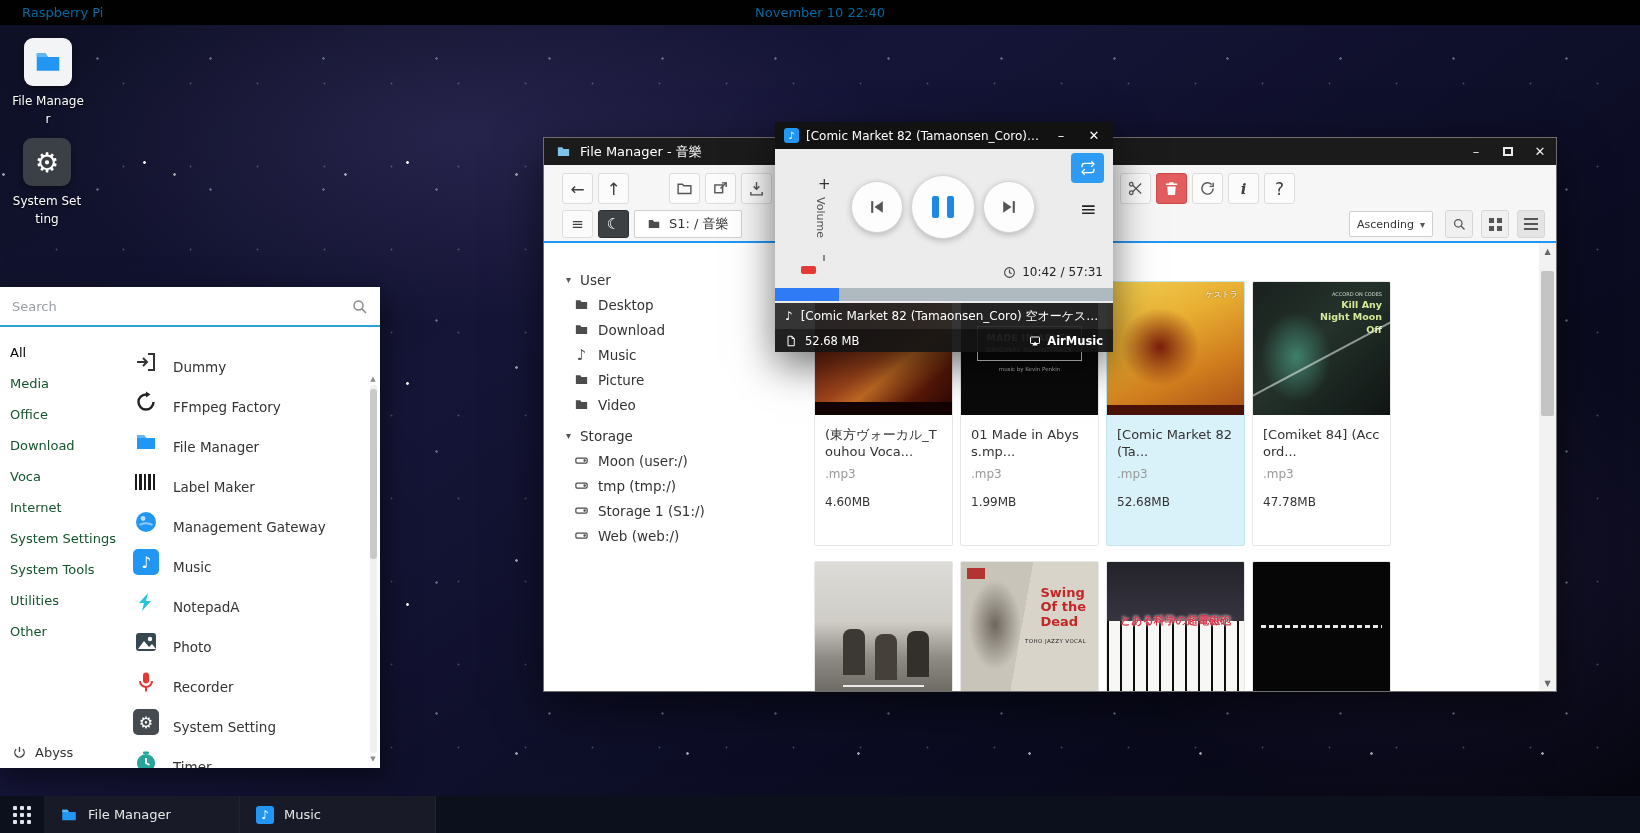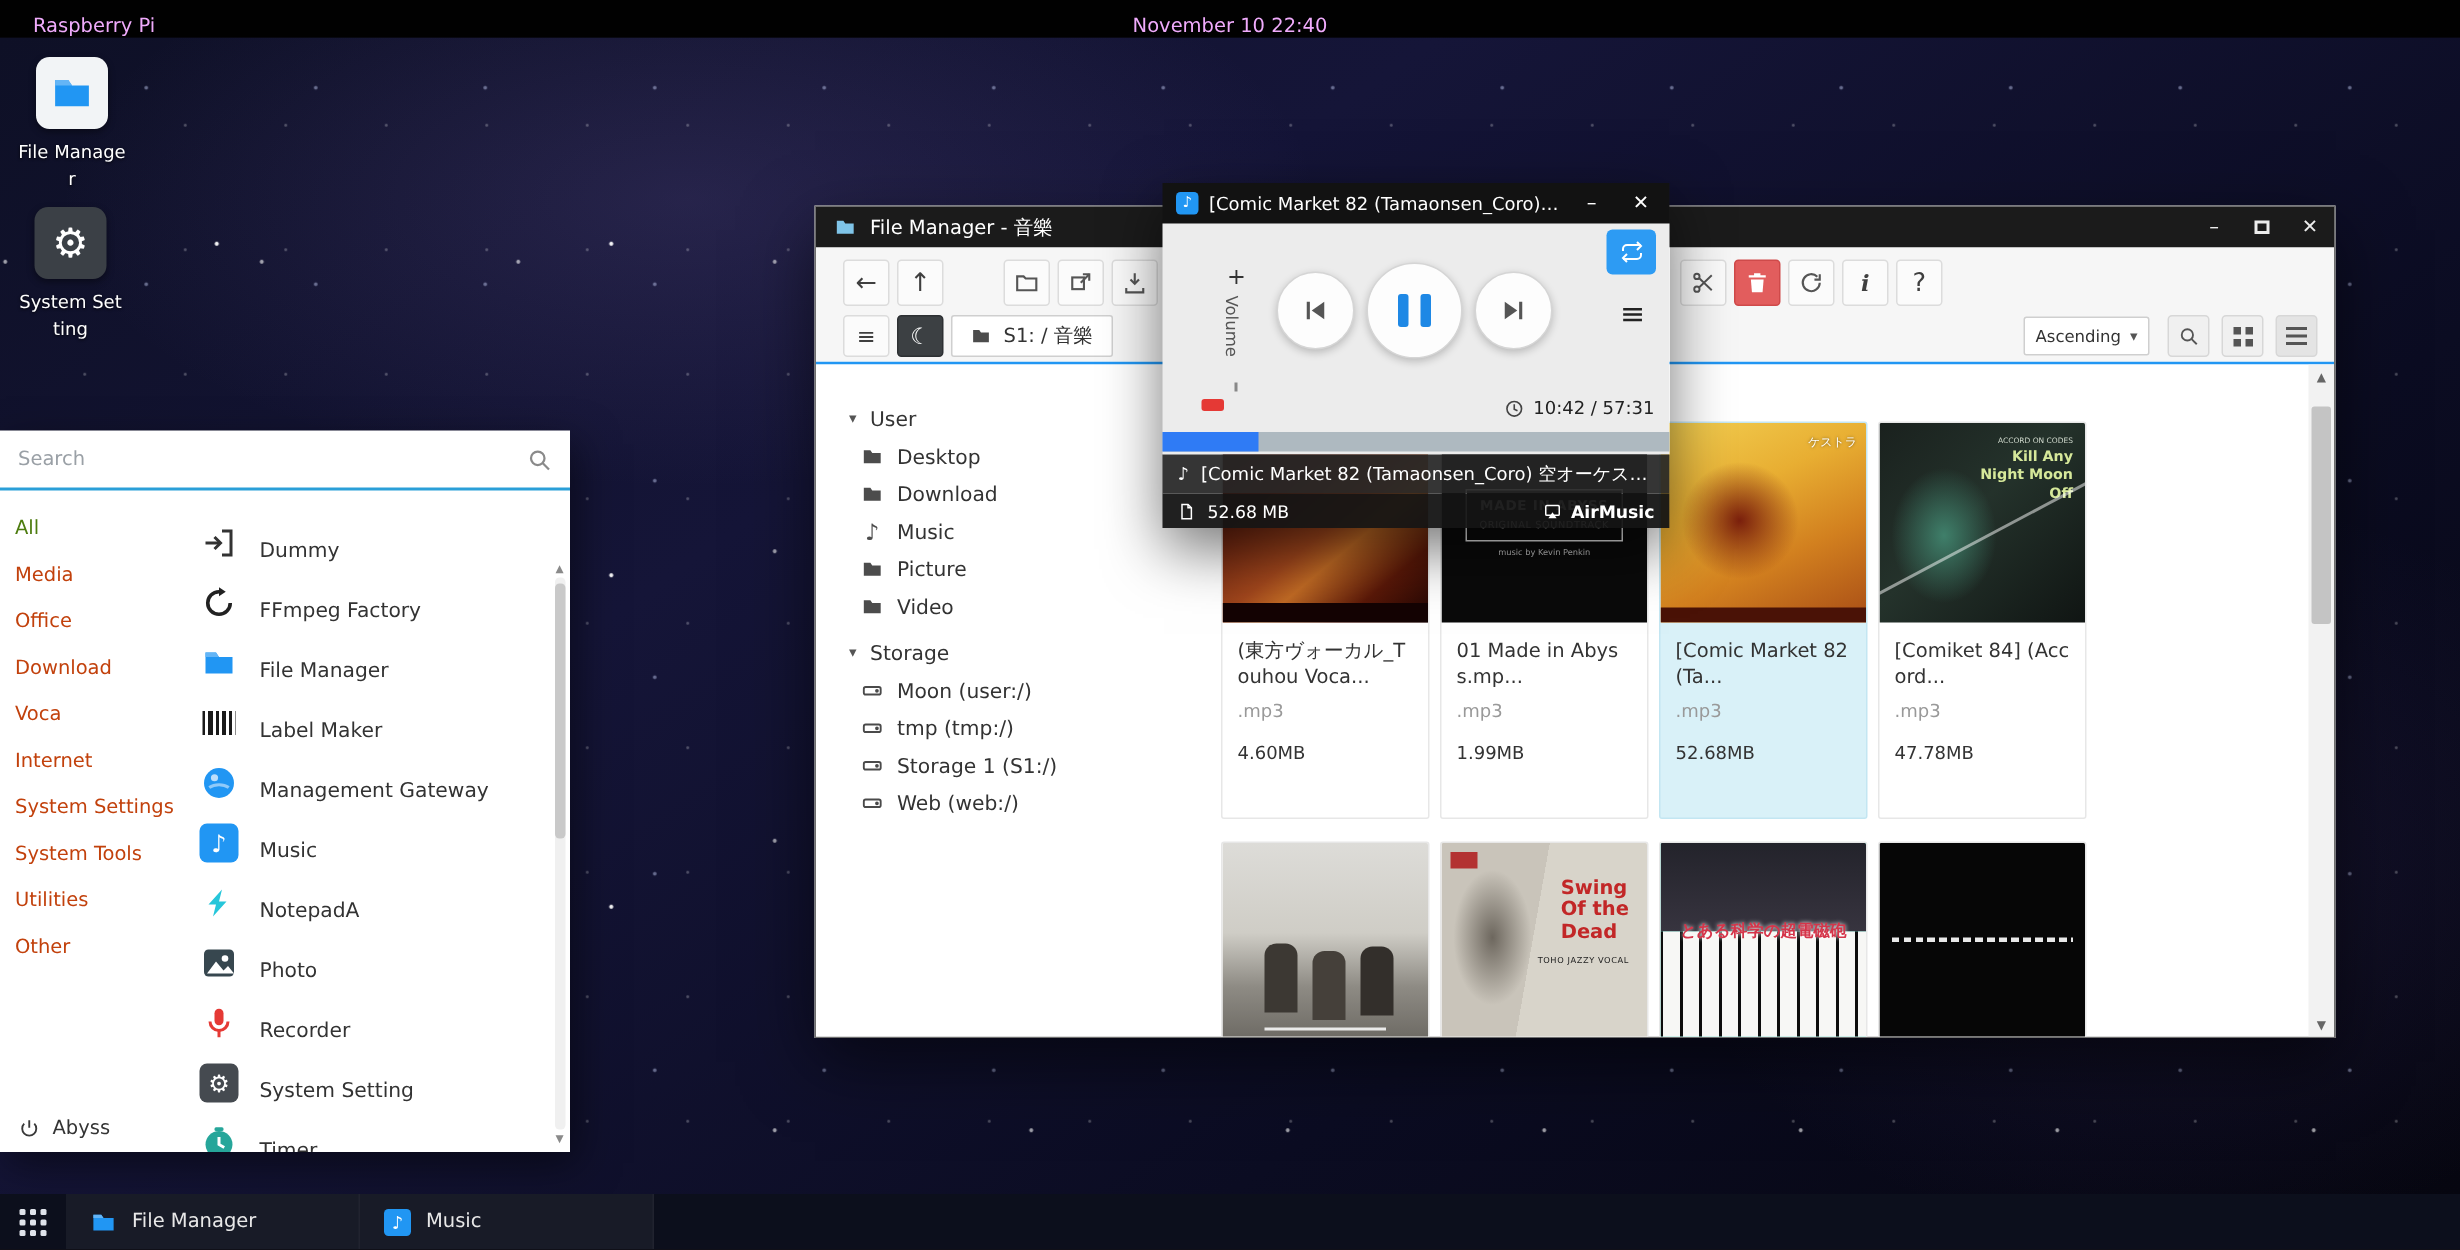--- a/index.html
+++ b/index.html
@@ -1,20 +1,20 @@
 <!DOCTYPE html>
 <html><head>
 <meta charset="utf-8">
 <style>
   * { margin:0; padding:0; box-sizing:border-box; }
   body { background:#222; font-family:"DejaVu Sans","Liberation Sans",sans-serif; }
   .screen { position:relative; width:1640px; height:833px; overflow:hidden; background:#0a0a14; }
 
   
-  .topbar { position:absolute; top:0; left:0; right:0; height:25px; background:#010101; color:#f0abfc; font-size:13px; z-index:40; display:flex; align-items:flex-end; }
+  .topbar { position:absolute; top:0; left:0; right:0; height:25px; background:#010101; color:#0369a1; font-size:13px; z-index:40; display:flex; align-items:center; }
   .tb-name { margin-left:22px; }
   .tb-clock { position:absolute; left:50%; transform:translateX(-50%); }
 
   
   .desktop { position:absolute; left:0; top:25px; right:0; bottom:37px; z-index:0;
     background:
       radial-gradient(ellipse 700px 320px at 28% 14%, rgba(130,110,190,0.18), transparent 60%),
       radial-gradient(ellipse 560px 420px at 88% 72%, rgba(90,70,150,0.16), transparent 60%),
       linear-gradient(145deg,#0e1026 0%,#151538 35%,#0b0c22 70%,#060610 100%); }
   .desktop::before { content:""; position:absolute; inset:0;
@@ -34,22 +34,22 @@
   .dicon-label { margin-top:6px; color:#fff; font-size:12px; line-height:1.5; text-align:center; width:72px; word-break:break-all; text-shadow:0 1px 2px rgba(0,0,0,.85); }
 
   
   .launcher { position:absolute; left:0; top:287px; width:380px; height:481px; background:#fff; z-index:8; box-shadow:4px 8px 26px rgba(0,0,0,.5); }
   .l-search { position:relative; height:40px; border-bottom:2px solid #2a9fd8; display:flex; align-items:center; }
   .l-search input { flex:1; border:0; outline:none; font-size:13px; padding:0 36px 0 12px; color:#333; background:transparent; font-family:inherit; }
   .l-search input::placeholder { color:#9aa0a6; }
   .l-search svg { position:absolute; right:11px; top:11px; width:18px; height:18px; }
   .l-body { position:absolute; top:42px; bottom:0; left:0; right:0; display:flex; overflow:hidden; }
   .l-cats { width:118px; padding-top:8px; position:relative; flex:0 0 118px; }
-  .l-cat { height:31px; line-height:31px; padding-left:10px; font-size:13px; color:#c2410c; cursor:pointer; white-space:nowrap; }
-  .l-cat.active { color:#4d7c0f; }
+  .l-cat { height:31px; line-height:31px; padding-left:10px; font-size:13px; color:#14532d; cursor:pointer; white-space:nowrap; }
+  .l-cat.active { color:#000000; }
   .l-exit { position:absolute; bottom:8px; left:12px; display:flex; align-items:center; gap:8px; font-size:13px; color:#333; cursor:pointer; }
   .l-exit svg { width:15px; height:15px; }
   .l-apps { flex:1; margin-top:6px; padding-left:15px; overflow:hidden; }
   .l-app { height:40px; display:flex; align-items:flex-end; gap:14px; font-size:13.5px; color:#333; cursor:pointer; }
   .aicon { width:26px; height:26px; flex:0 0 26px; display:flex; align-items:center; justify-content:center; }
   .aicon svg { width:24px; height:24px; }
   .aicon.dark-sq { background:#454a50; border-radius:5px; color:#fff; font-size:16px; }
   .aicon.blue-sq { background:#2196f3; border-radius:5px; color:#fff; font-size:16px; }
   .barcode { width:22px; height:16px; background:repeating-linear-gradient(90deg,#1a1a1a 0 2px,transparent 2px 4px,#1a1a1a 4px 7px,transparent 7px 9px); }
   .l-scroll { position:absolute; right:2px; top:46px; bottom:5px; width:10px; display:flex; flex-direction:column; align-items:center; z-index:9; color:#8a8a8a; font-size:7px; }

